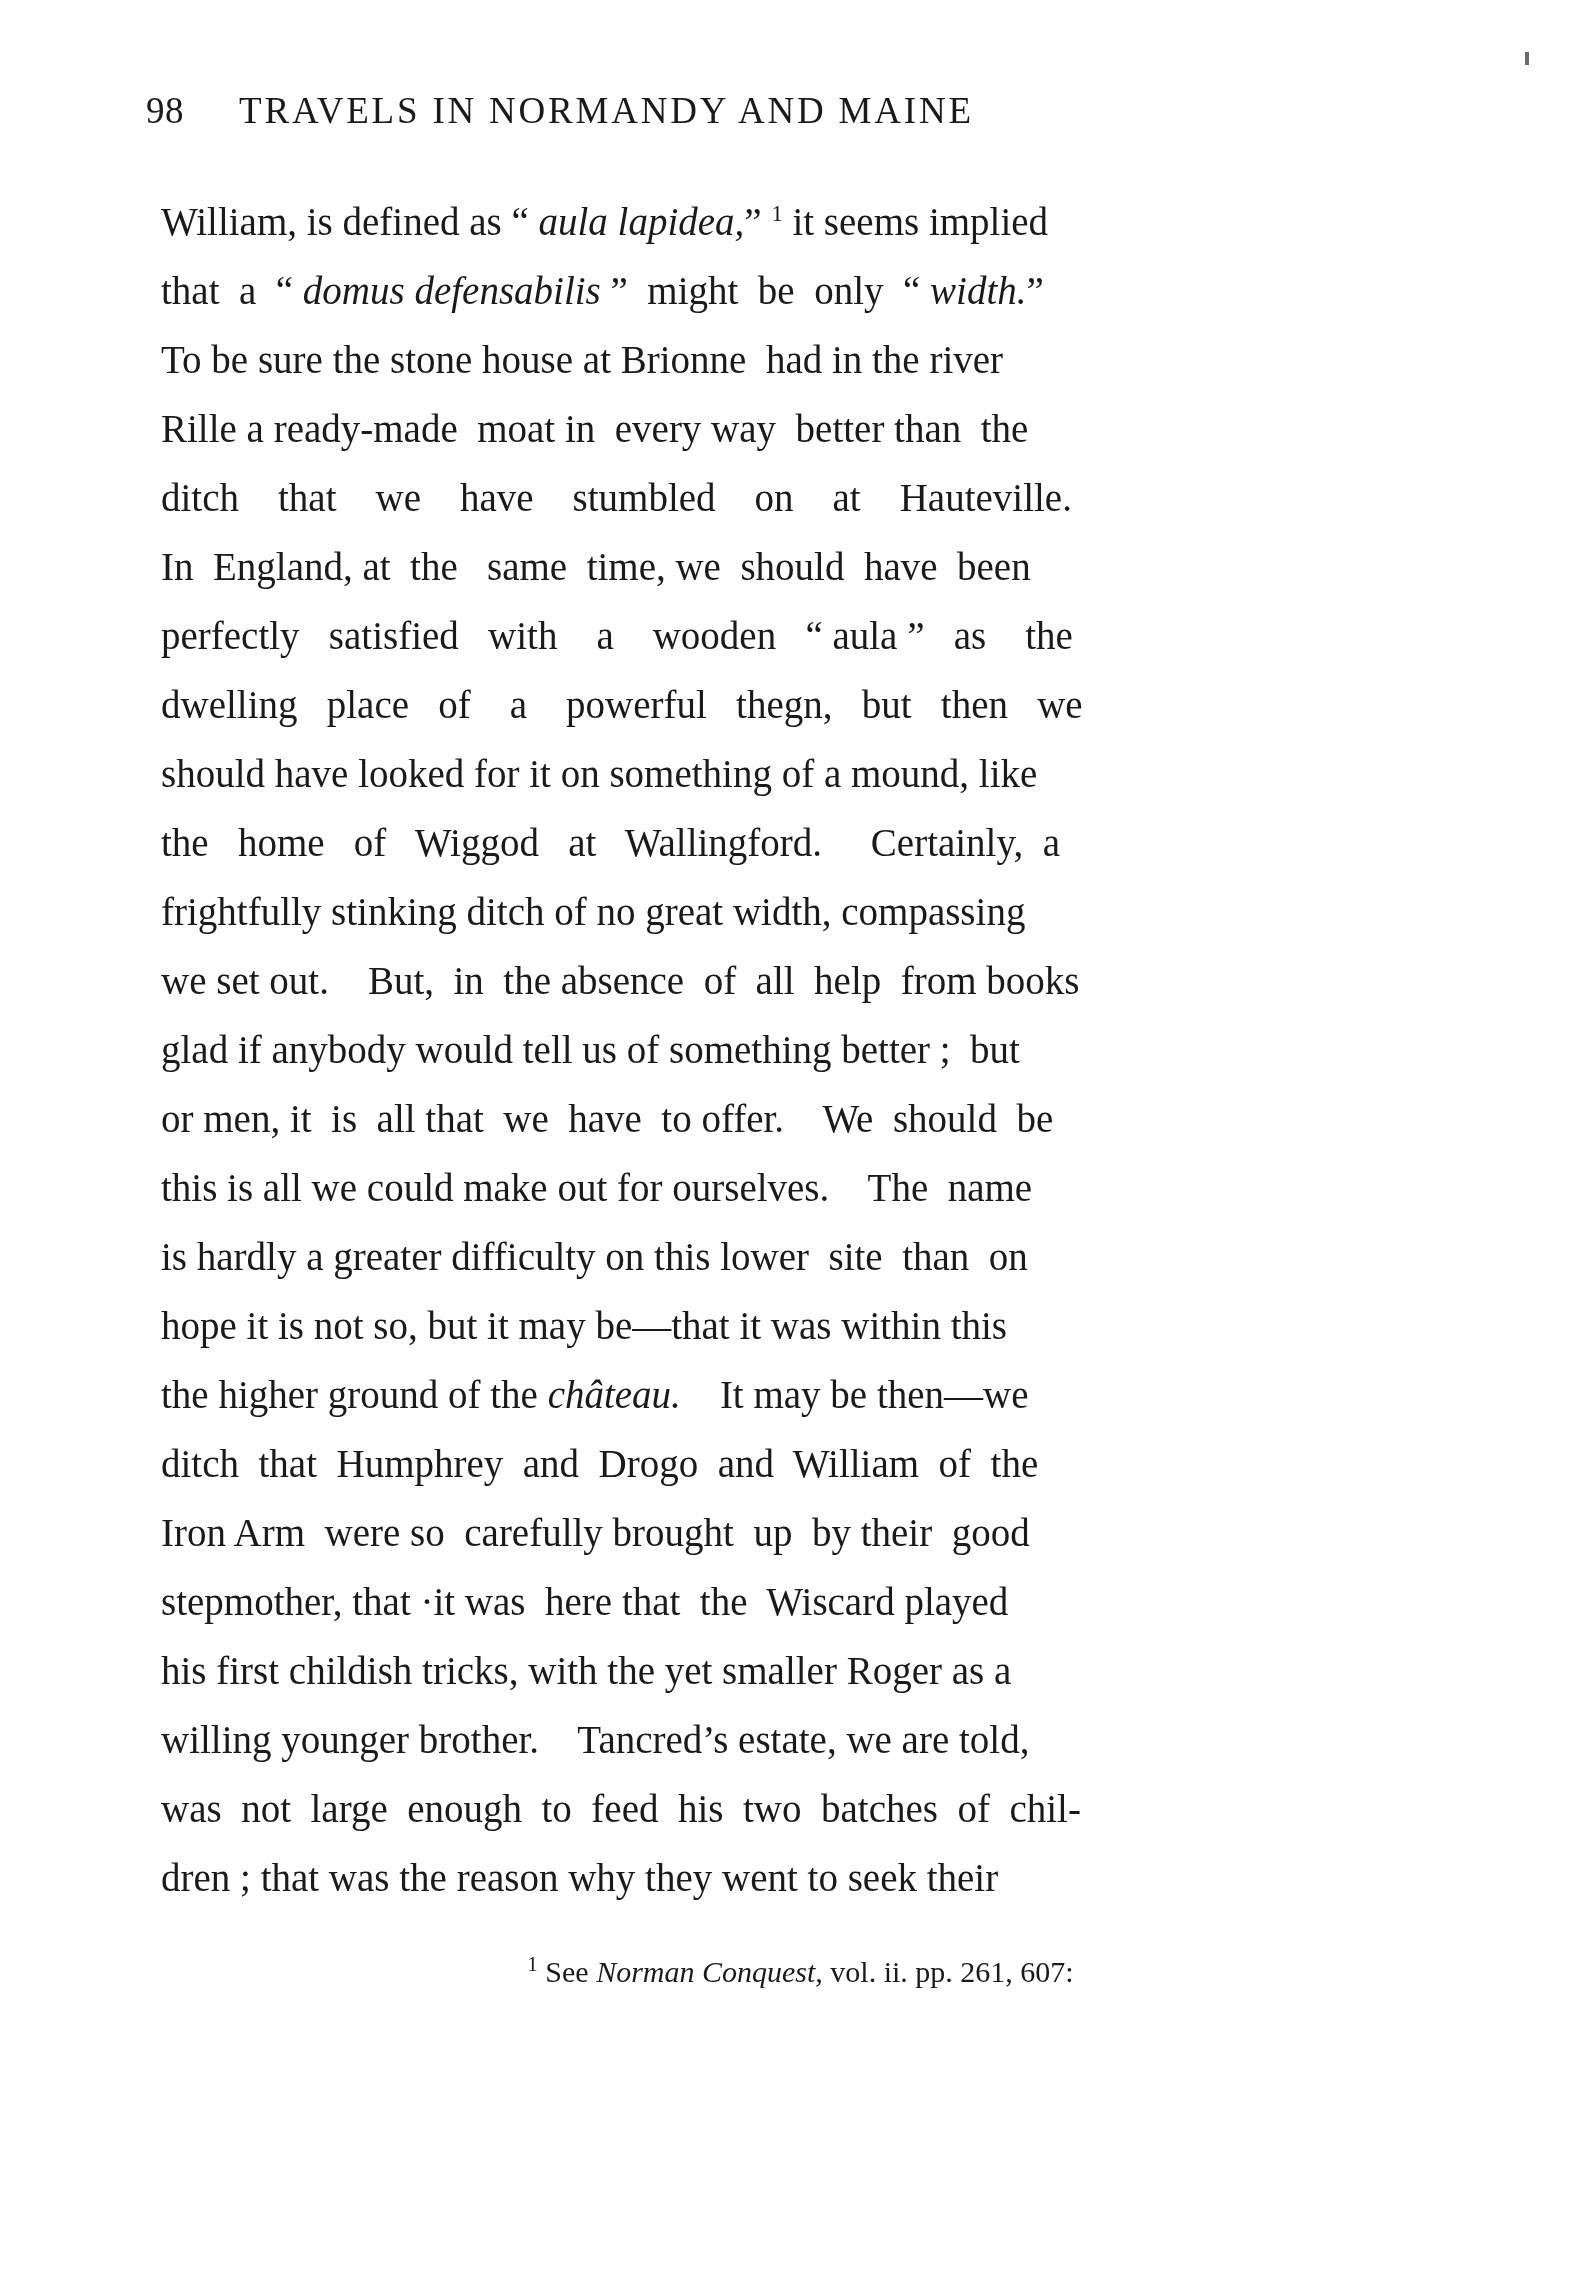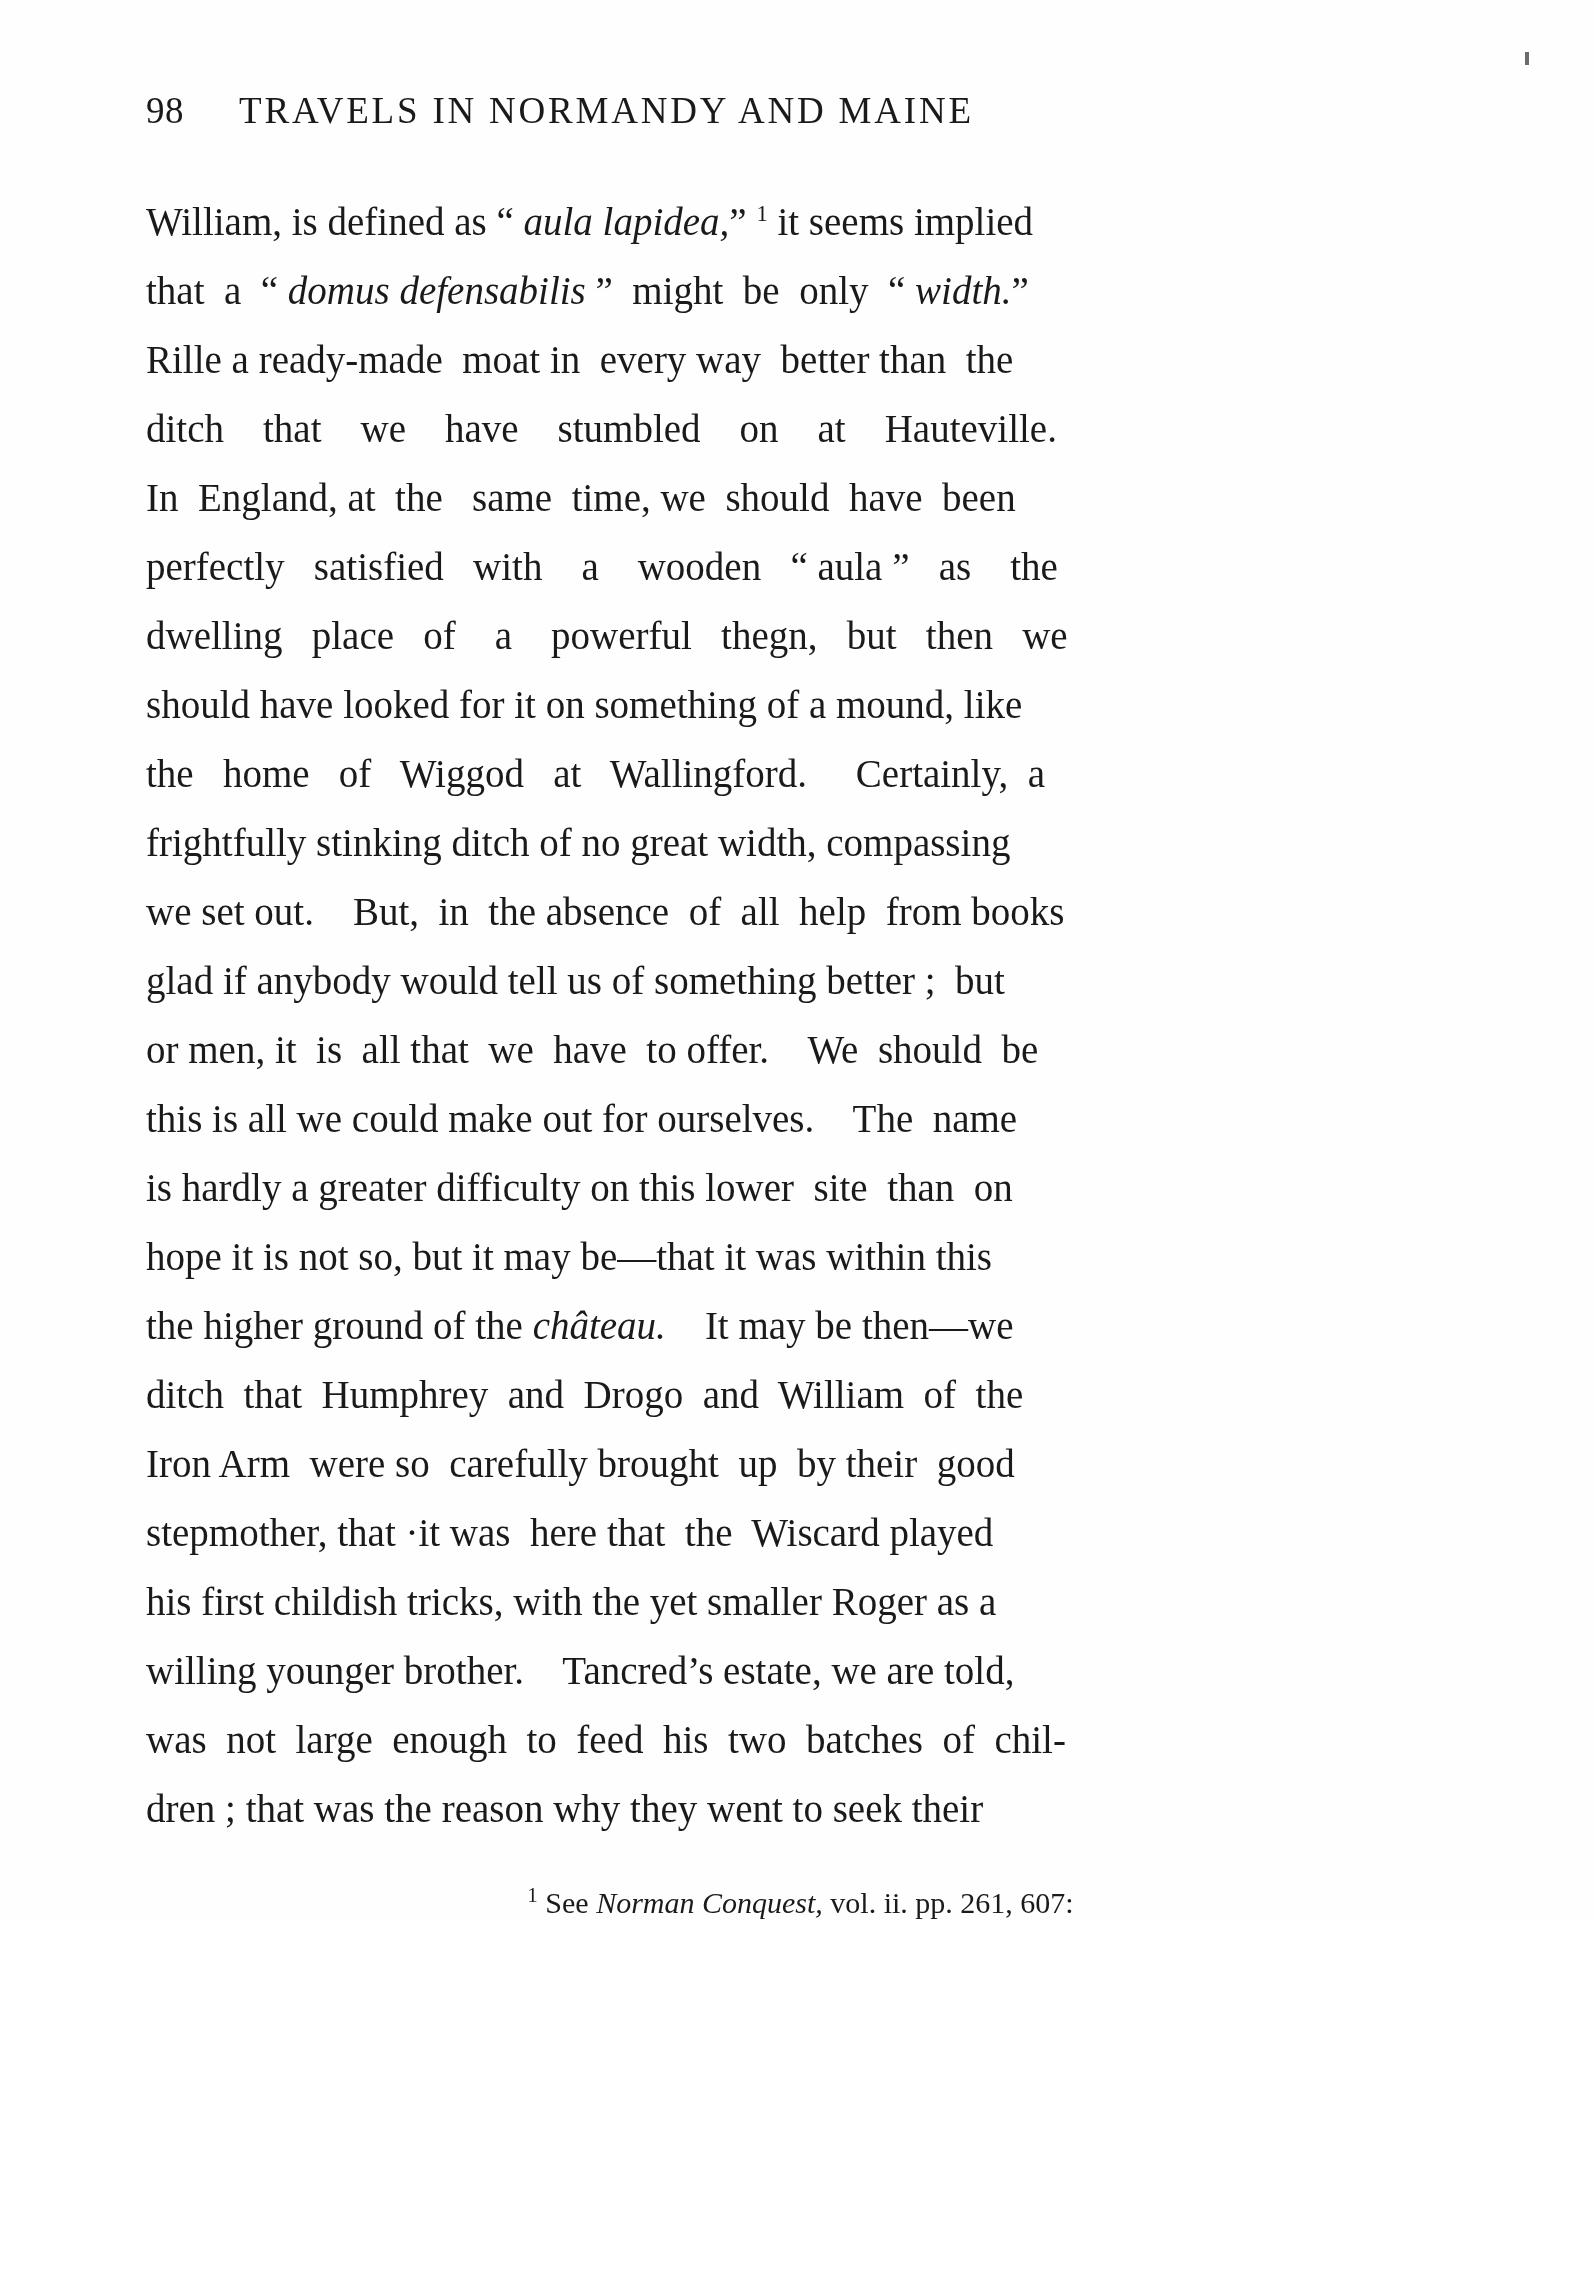--- a/index.html
+++ b/index.html
@@ -47,21 +47,21 @@
     font-family: "Liberation Serif", serif;
   }
   .body-text {
     font-size: 39px;
     line-height: 69px;
     text-align: justify;
     text-justify: inter-word;
     font-family: "Liberation Serif", serif;
   }
   .body-text p {
-    margin: 0;
+    margin: 15px;
   }
   .body-text .ln {
     display: block;
     text-align: justify;
     white-space: nowrap;
   }
   i, .it {
     font-style: italic;
   }
   sup.fn {
@@ -103,20 +103,21 @@
 
     <div class="header">
       <div class="folio">98</div>
       <div class="running-head">TRAVELS IN NORMANDY AND MAINE</div>
     </div>
 
     <div class="body-text">
       <p>
         <span class="ln">William, is defined as “&nbsp;<i>aula lapidea,</i>”&nbsp;<sup class="fn">1</sup> it seems implied</span>
         <span class="ln">that&nbsp; a&nbsp; “&nbsp;<i>domus defensabilis</i>&nbsp;”&nbsp; might&nbsp; be&nbsp; only&nbsp; “&nbsp;<i>width.</i>”</span>
+        <span class="ln">To be sure the&nbsp;stone house at Brionne&nbsp; had in the river</span>
         <span class="ln">Rille a ready-made&nbsp; moat in&nbsp; every way&nbsp; better than&nbsp; the</span>
         <span class="ln">ditch&nbsp;&nbsp;&nbsp; that&nbsp;&nbsp;&nbsp; we&nbsp;&nbsp;&nbsp; have&nbsp;&nbsp;&nbsp; stumbled&nbsp;&nbsp;&nbsp; on&nbsp;&nbsp;&nbsp; at&nbsp;&nbsp;&nbsp; Hauteville.</span>
         <span class="ln">In&nbsp; England,&nbsp;at&nbsp; the&nbsp;&nbsp; same&nbsp; time,&nbsp;we&nbsp; should&nbsp; have&nbsp; been</span>
         <span class="ln">perfectly&nbsp;&nbsp; satisfied&nbsp;&nbsp; with&nbsp;&nbsp;&nbsp; a&nbsp;&nbsp;&nbsp; wooden&nbsp;&nbsp; “&nbsp;aula&nbsp;”&nbsp;&nbsp; as&nbsp;&nbsp;&nbsp; the</span>
         <span class="ln">dwelling&nbsp;&nbsp; place&nbsp;&nbsp; of&nbsp;&nbsp;&nbsp; a&nbsp;&nbsp;&nbsp; powerful&nbsp;&nbsp; thegn,&nbsp;&nbsp; but&nbsp;&nbsp; then&nbsp;&nbsp; we</span>
         <span class="ln">should have looked for it on something of a mound,&nbsp;like</span>
         <span class="ln">the&nbsp;&nbsp; home&nbsp;&nbsp; of&nbsp;&nbsp; Wiggod&nbsp;&nbsp; at&nbsp;&nbsp; Wallingford.&nbsp;&nbsp;&nbsp;&nbsp; Certainly,&nbsp; a</span>
         <span class="ln">frightfully stinking ditch of no great width,&nbsp;compassing</span>
         <span class="ln">we set out.&nbsp;&nbsp;&nbsp; But,&nbsp; in&nbsp; the absence&nbsp; of&nbsp; all&nbsp; help&nbsp; from books</span>
         <span class="ln">glad if anybody would tell us of something better&nbsp;;&nbsp; but</span>

